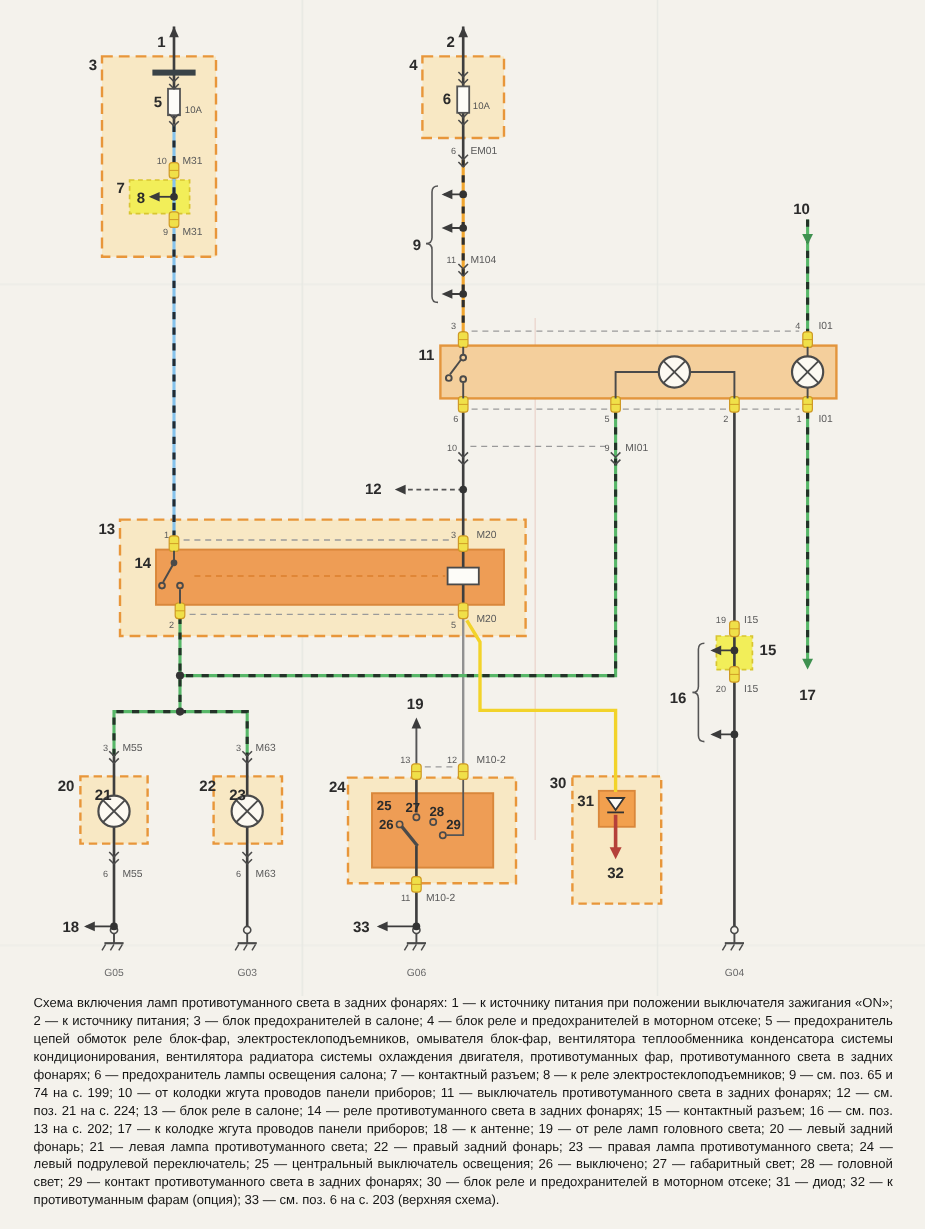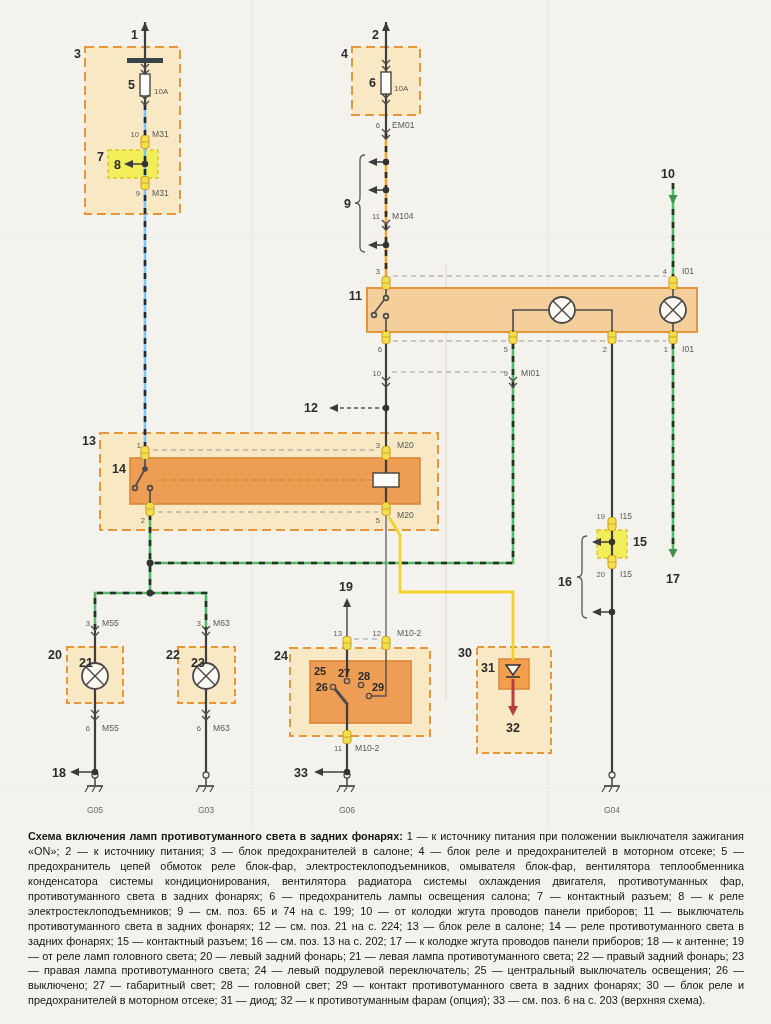--- a/index.html
+++ b/index.html
@@ -8,21 +8,21 @@
     background:#f4f2ec;
     font-family:"Liberation Sans", sans-serif;
     overflow:hidden;
   }
   #diagram{position:absolute;left:0;top:0;}
   #caption{
     position:absolute;left:28px;top:829px;width:716px;
     font-size:10.9px;line-height:1.37;color:#151515;
     text-align:justify;
   }
-  #caption .cap-head{font-weight:bold;}
+  #caption .cap-head{font-weight:normal;}
   
   text{font-family:"Liberation Sans", sans-serif;}
   .callout{font-size:12.5px;font-weight:bold;fill:#2b2b2b;}
   .callout-sm{font-size:11px;font-weight:bold;fill:#2b2b2b;}
   .pinlbl{font-size:7.6px;fill:#5a5a5a;}
   .conlbl{font-size:8.6px;fill:#5a5a5a;}
   .gndlbl{font-size:8.6px;fill:#6a6a6a;}
   .ratelbl{font-size:8px;fill:#555;}
 </style>
 </head>

